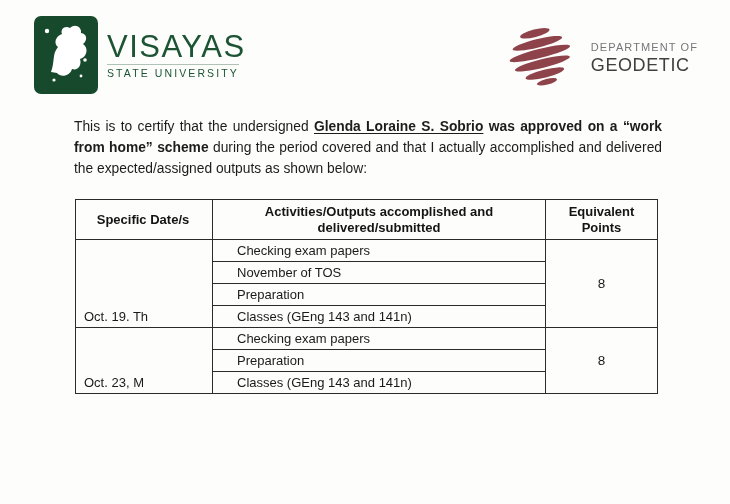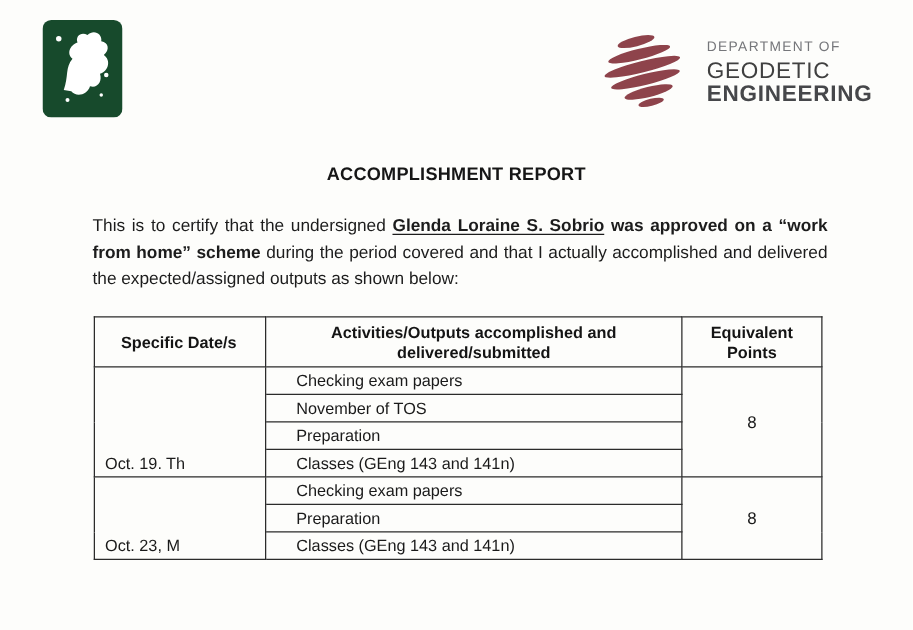--- a/index.html
+++ b/index.html
@@ -136,46 +136,48 @@
     <div class="vsu-block">
       <div class="vsu-badge">
         <svg width="64" height="78" viewBox="0 0 64 78" aria-hidden="true">
           <rect x="0" y="0" width="64" height="78" rx="7" fill="#174a2c"></rect>
           <path fill="#ffffff" d="M17 56 C21 45 18 38 24 31 C19 27 22 20 28 18 C26 13 31 9 36 12 C41 7 48 11 47 17 C53 18 54 24 49 28 C55 32 53 41 46 43 C48 49 44 55 38 53 C36 60 27 62 23 57 Z"></path>
           <circle cx="13" cy="15" r="2.2" fill="#ffffff"></circle>
           <circle cx="51" cy="44" r="1.8" fill="#ffffff"></circle>
           <circle cx="20" cy="64" r="1.6" fill="#ffffff"></circle>
           <circle cx="47" cy="60" r="1.4" fill="#ffffff"></circle>
         </svg>
+      </div>
+      <div class="vsu-text">
+        <div class="vsu-wordmark">VISAYAS</div>
+        <div class="vsu-subtitle">STATE UNIVERSITY</div>
       </div>
     </div>
 
     <div class="dge-block">
       <div class="dge-icon">
         <svg width="80" height="68" viewBox="0 0 84 72" aria-hidden="true">
           <g transform="rotate(-14 42 36)" fill="#8e434b">
             <ellipse cx="42" cy="9" rx="16" ry="4.0"></ellipse>
             <ellipse cx="42" cy="20" rx="27" ry="4.5"></ellipse>
             <ellipse cx="42" cy="31" rx="33" ry="4.8"></ellipse>
             <ellipse cx="42" cy="42" rx="30" ry="4.6"></ellipse>
             <ellipse cx="42" cy="53" rx="21" ry="4.3"></ellipse>
             <ellipse cx="42" cy="62" rx="11" ry="3.0"></ellipse>
           </g>
         </svg>
       </div>
       <div class="dge-text">
         <div class="dge-dept">DEPARTMENT OF</div>
         <div class="dge-geodetic">GEODETIC</div>
-        <div class="dge-engineering">ENGINEERING</div>
       </div>
     </div>
 
   </div>
 
-  <div class="report-title">ACCOMPLISHMENT REPORT</div>
 
 
   <div class="intro"><span>This is to certify that the undersigned </span><span class="b u">Glenda Loraine S. Sobrio</span><span class="b"> was approved on a “work from home” scheme</span><span> during the period covered and that I actually accomplished and delivered the expected/assigned outputs as shown below:</span></div>
 
   <table class="report">
     <colgroup>
         <col class="c1">
         <col class="c2">
         <col class="c3">
       </colgroup>

